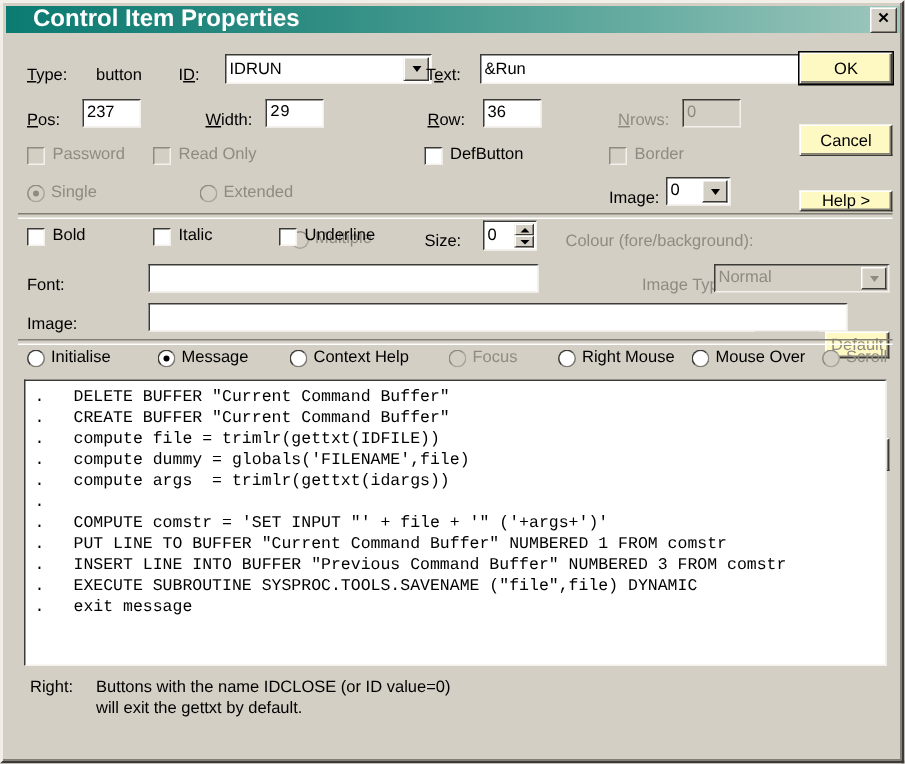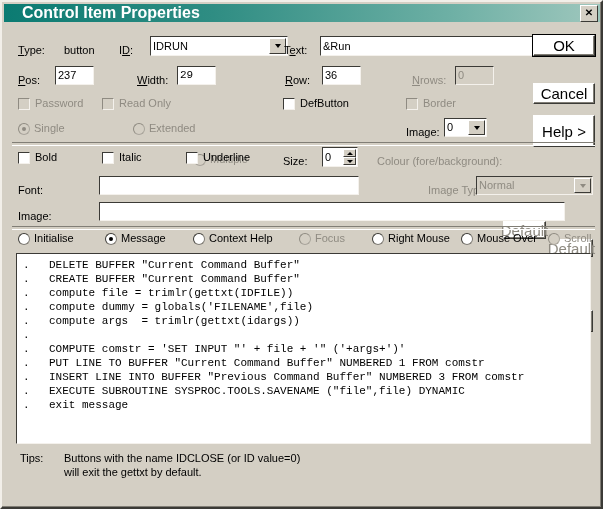--- a/index.html
+++ b/index.html
@@ -135,26 +135,26 @@
     width: 0; height: 0;
     border-left: 3px solid transparent;
     border-right: 3px solid transparent;
     border-top: 4px solid #000000;
   }
   .combo.disabled .arrow .tri { border-top-color:#8f8b82; }
 
   
   .btn {
     box-sizing: border-box;
-    background: #ffffff;
+    background: #fef9c3;
     border-top: 1px solid #ffffff;
     border-left: 1px solid #ffffff;
     border-right: 1px solid #3b3a36;
     border-bottom: 1px solid #3b3a36;
-    font-size: 15px;
+    font-size: 11px;
     color: #000;
     display: flex; align-items: center; justify-content: center;
     font-family: "Liberation Sans", sans-serif;
     position: relative;
     white-space: nowrap;
   }
   .btn::after{
     content:"";
     position:absolute; left:0; top:0; right:0; bottom:0;
     border-right:1px solid #817e76;
@@ -338,21 +338,21 @@
   <div class="abs cbrow" style="left:281px; top:95px;">
     <span class="checkbox"></span>
     <span class="lbl">DefButton</span>
   </div>
 
   <div class="abs cbrow" style="left:404px; top:95px;">
     <span class="checkbox disabled"></span>
     <span class="lbl dim">Border</span>
   </div>
 
-  <div class="abs btn" style="left:531px; top:71px; width:62px; height:32px;">Help &gt;</div>
+  <div class="abs btn" style="left:531px; top:83px; width:62px; height:14px;">Help &gt;</div>
 
   <div class="abs cbrow" style="left:16px; top:120px;">
     <span class="radio checked disabled"></span>
     <span class="lbl dim">Single</span>
   </div>
   <div class="abs cbrow" style="left:100px; top:120px;margin-left:31px;">
     <span class="radio disabled"></span>
     <span class="lbl dim">Extended</span>
   </div>
   <div class="abs cbrow" style="left:192px; top:116px;margin-top:35px;">
@@ -445,17 +445,17 @@
       <div class="cbrow" style="position: absolute; left: 530px; top: 0px;">
         <span class="radio disabled"></span>
         <span class="lbl dim">Scroll</span>
       </div>
     </div>
 
   <div id="codebox">
     <div id="codelines"><div class="cline"><span class="dot">.</span>DELETE BUFFER "Current Command Buffer"</div><div class="cline"><span class="dot">.</span>CREATE BUFFER "Current Command Buffer"</div><div class="cline"><span class="dot">.</span>compute file = trimlr(gettxt(IDFILE))</div><div class="cline"><span class="dot">.</span>compute dummy = globals('FILENAME',file)</div><div class="cline"><span class="dot">.</span>compute args  = trimlr(gettxt(idargs))</div><div class="cline"><span class="dot">.</span></div><div class="cline"><span class="dot">.</span>COMPUTE comstr = 'SET INPUT "' + file + '" ('+args+')'</div><div class="cline"><span class="dot">.</span>PUT LINE TO BUFFER "Current Command Buffer" NUMBERED 1 FROM comstr</div><div class="cline"><span class="dot">.</span>INSERT LINE INTO BUFFER "Previous Command Buffer" NUMBERED 3 FROM comstr</div><div class="cline"><span class="dot">.</span>EXECUTE SUBROUTINE SYSPROC.TOOLS.SAVENAME ("file",file) DYNAMIC</div><div class="cline"><span class="dot">.</span>exit message</div></div>
   </div>
 
-  <div class="tips" style="left:18px; top:449px;">Tips:</div>
+  <div class="tips" style="left:18px; top:449px;">Right:</div>
   <div class="tips" style="left:62px; top:449px;">Buttons with the name IDCLOSE (or ID value=0)</div>
   <div class="tips" style="left:62px; top:463px;">will exit the gettxt by default.</div>
 
 </div>
 
 </body></html>

